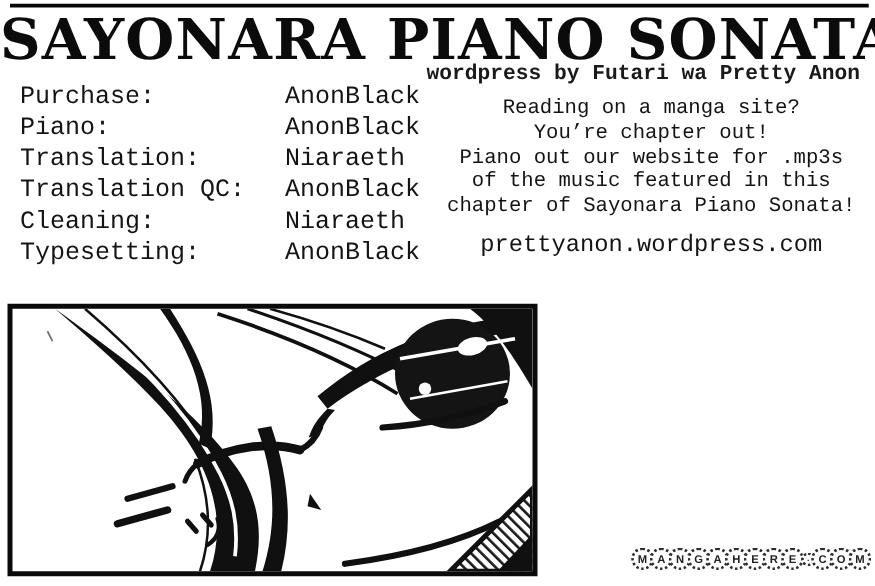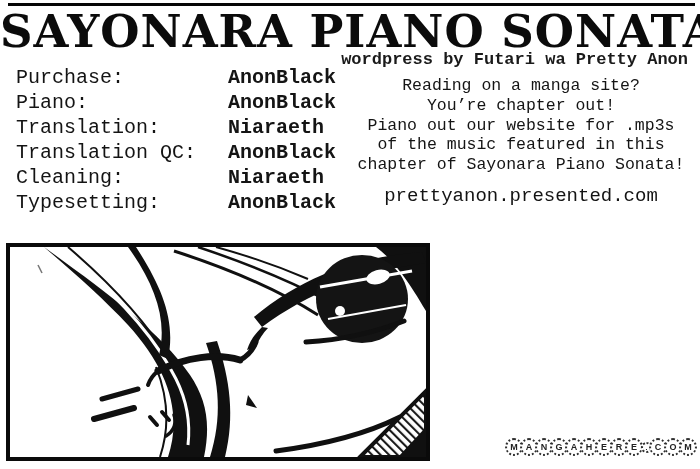--- a/index.html
+++ b/index.html
@@ -6,21 +6,21 @@
   .page{position:relative;width:700px;height:469px;background:#ffffff;overflow:hidden;
         font-family:"Liberation Mono",monospace;color:#141414;}
   .top-rule{position:absolute;left:8px;top:3px;width:687px;height:3px;background:#050505;}
   .title{position:absolute;left:0;top:9px;width:700px;margin:0;text-align:center;
          font-family:"DejaVu Serif",serif;font-weight:700;font-size:45px;line-height:1;
          letter-spacing:1px;color:#0b0b0b;white-space:nowrap;}
   .subtitle{position:absolute;right:12px;top:50px;font-size:17px;font-weight:700;color:#1a1a1a;white-space:nowrap;}
   .credits{position:absolute;left:16px;top:65px;font-size:20px;line-height:25px;}
   .credit-row{display:flex;white-space:pre;}
   .credit-role{display:inline-block;width:200px;text-align:left;}
-  .credit-name{margin-left:12px;font-weight:bold;}
+  .credit-name{margin-left:12px;}
   .promo{position:absolute;left:344px;top:76px;width:354px;text-align:center;}
   .promo-line{font-size:16.5px;line-height:19.8px;white-space:nowrap;}
   .promo-links{margin-top:10px;font-size:19px;line-height:23px;}
   .promo-links div{white-space:nowrap;}
   .panel{position:absolute;left:6px;top:243px;width:424px;height:218px;
          border:4px solid #0a0a0a;box-sizing:border-box;background:#fff;}
   .panel svg{display:block;width:100%;height:100%;}
   .watermark{position:absolute;right:3px;top:438px;display:flex;align-items:center;}
   .wm-cell{box-sizing:content-box;width:14px;height:14px;border:2px dotted #2e2e2e;border-radius:50%;
            background:#fff;color:#222;font-family:"Liberation Sans",sans-serif;font-size:9px;
@@ -60,21 +60,21 @@
     </div>
   </div>
 
   <div class="promo">
     <div class="promo-line">Reading on a manga site?</div>
     <div class="promo-line">You’re chapter out!</div>
     <div class="promo-line">Piano out our website for .mp3s</div>
     <div class="promo-line">of the music featured in this</div>
     <div class="promo-line">chapter of Sayonara Piano Sonata!</div>
     <div class="promo-links">
-      <div>prettyanon.presented.com</div>
+      <div>prettyanon.wordpress.com</div>
     </div>
   </div>
 
   <div class="panel">
     <span class="hidden">ニッ</span>
     <svg viewBox="0 0 416 210" preserveAspectRatio="none">
       <defs>
         <pattern id="hatch" patternUnits="userSpaceOnUse" width="6" height="6" patternTransform="rotate(-45)">
           <rect width="6" height="6" fill="#ffffff"></rect>
           <line x1="1" y1="0" x2="1" y2="6" stroke="#1a1a1a" stroke-width="2.2"></line>

